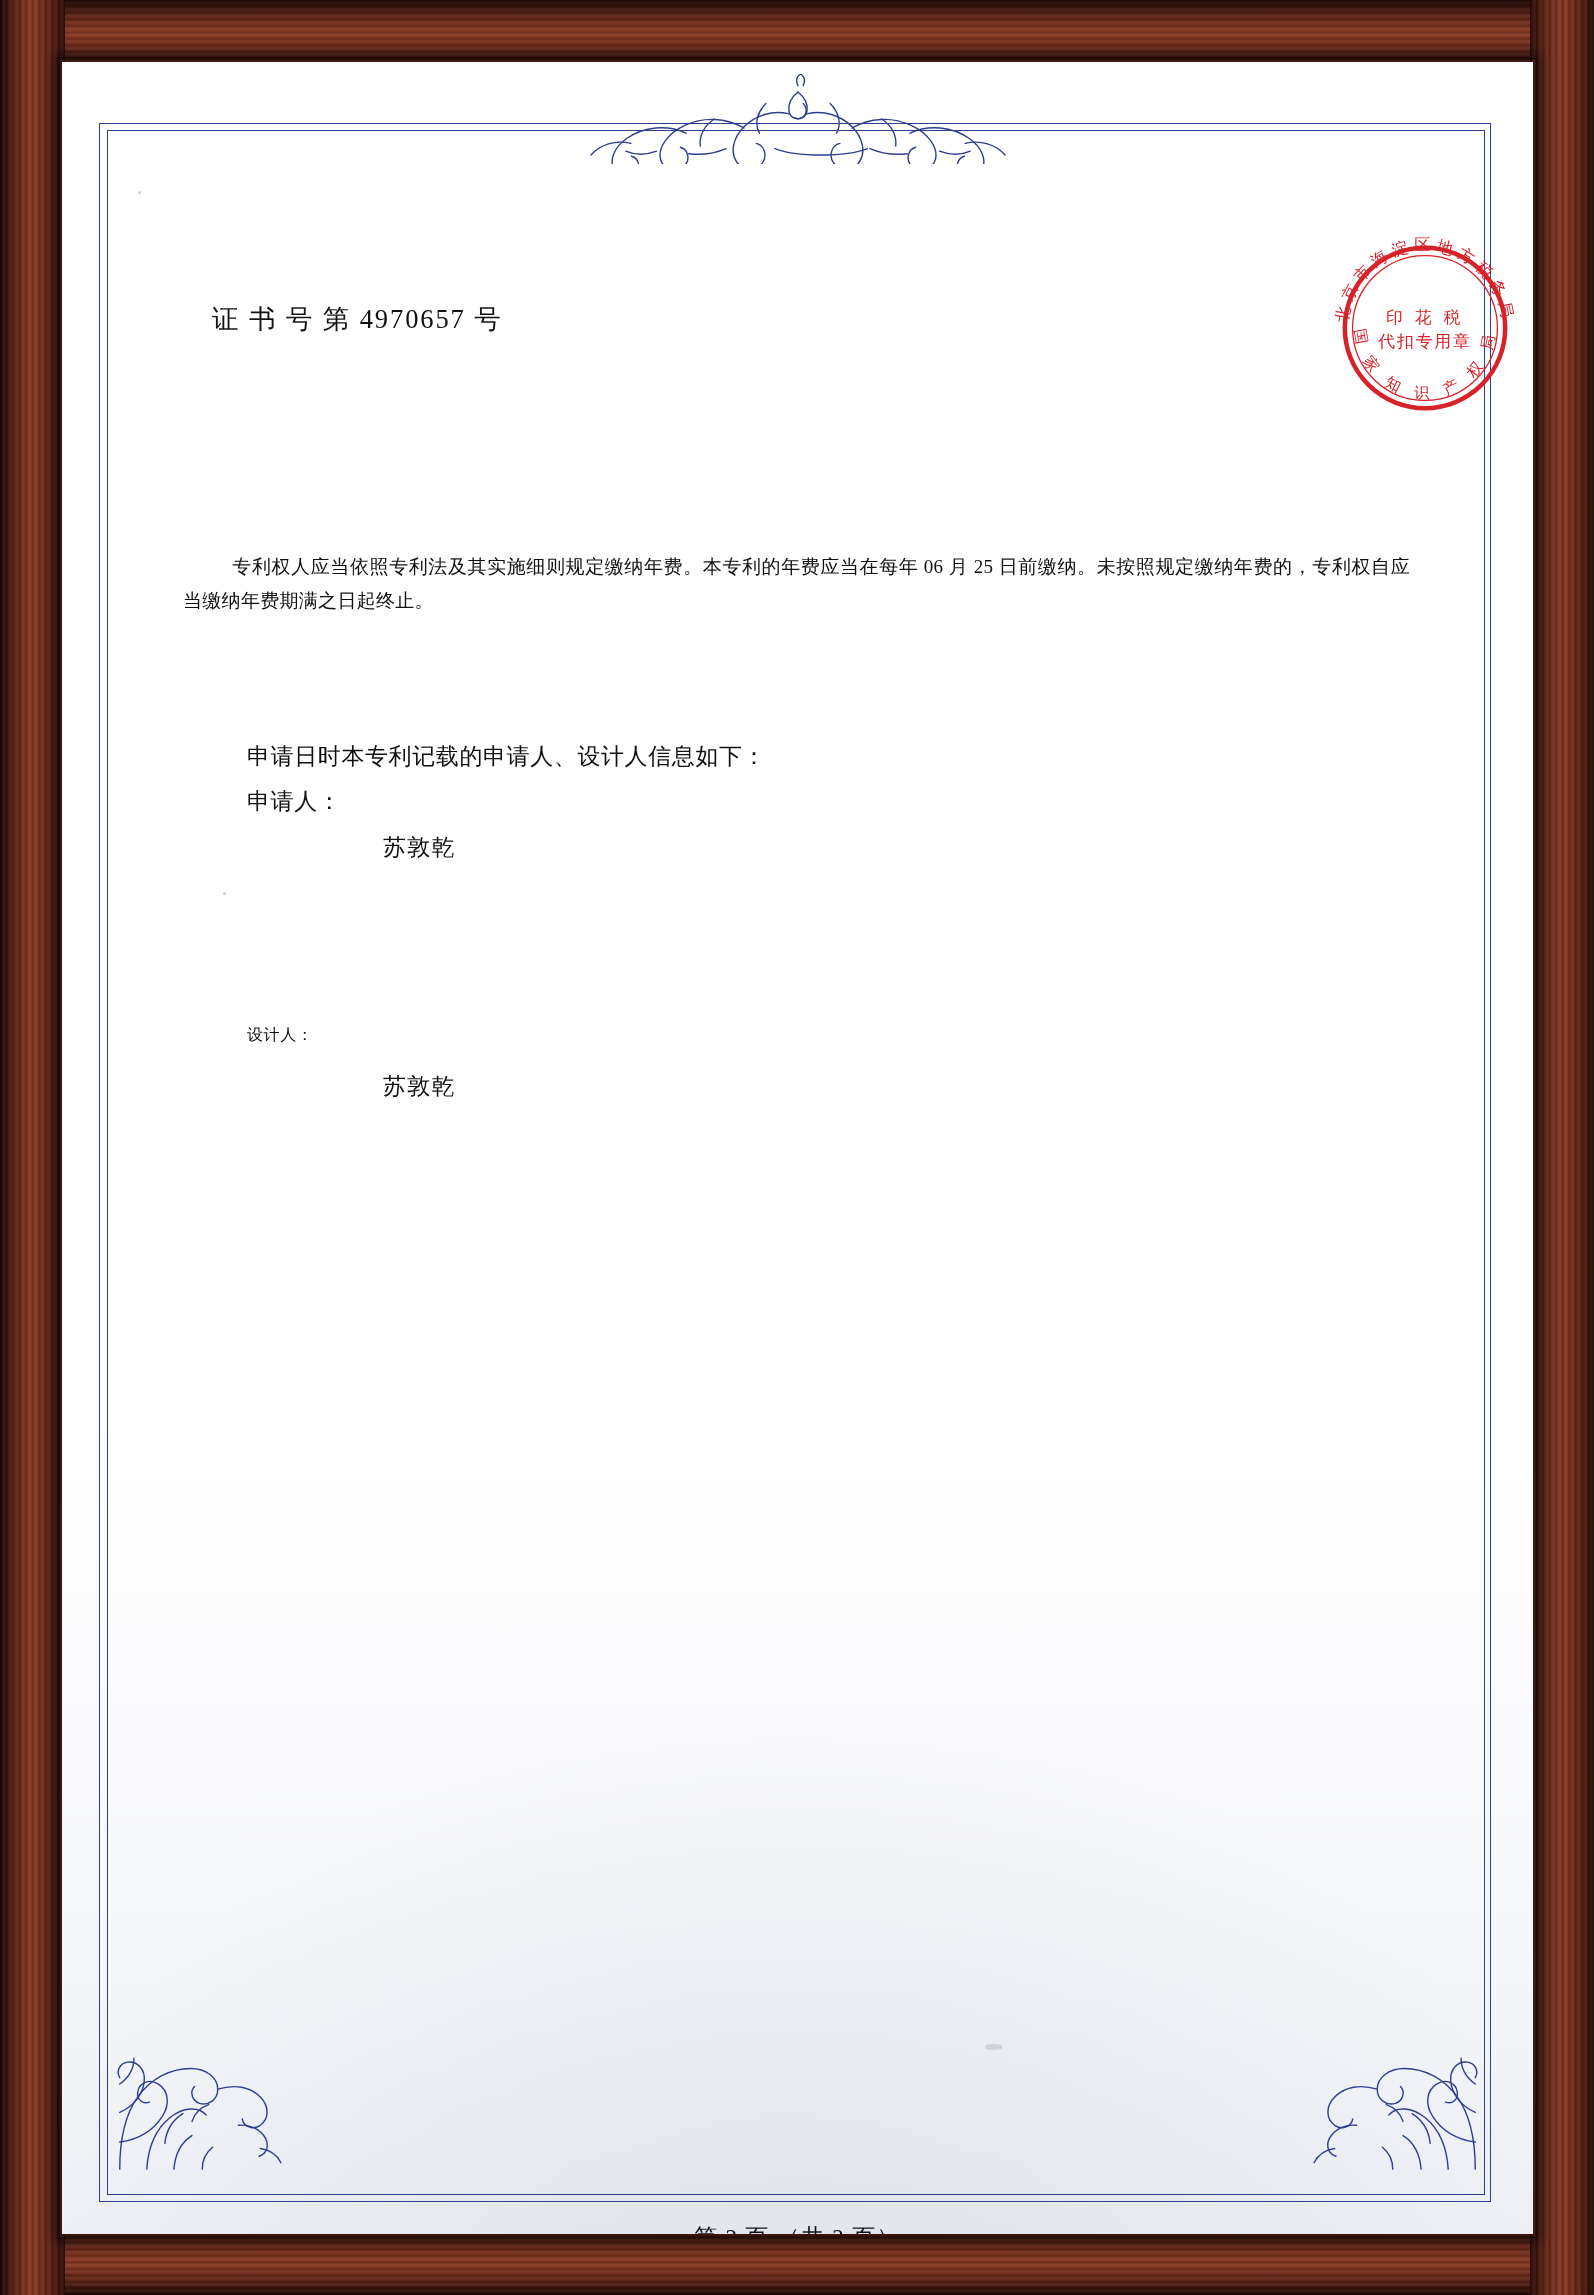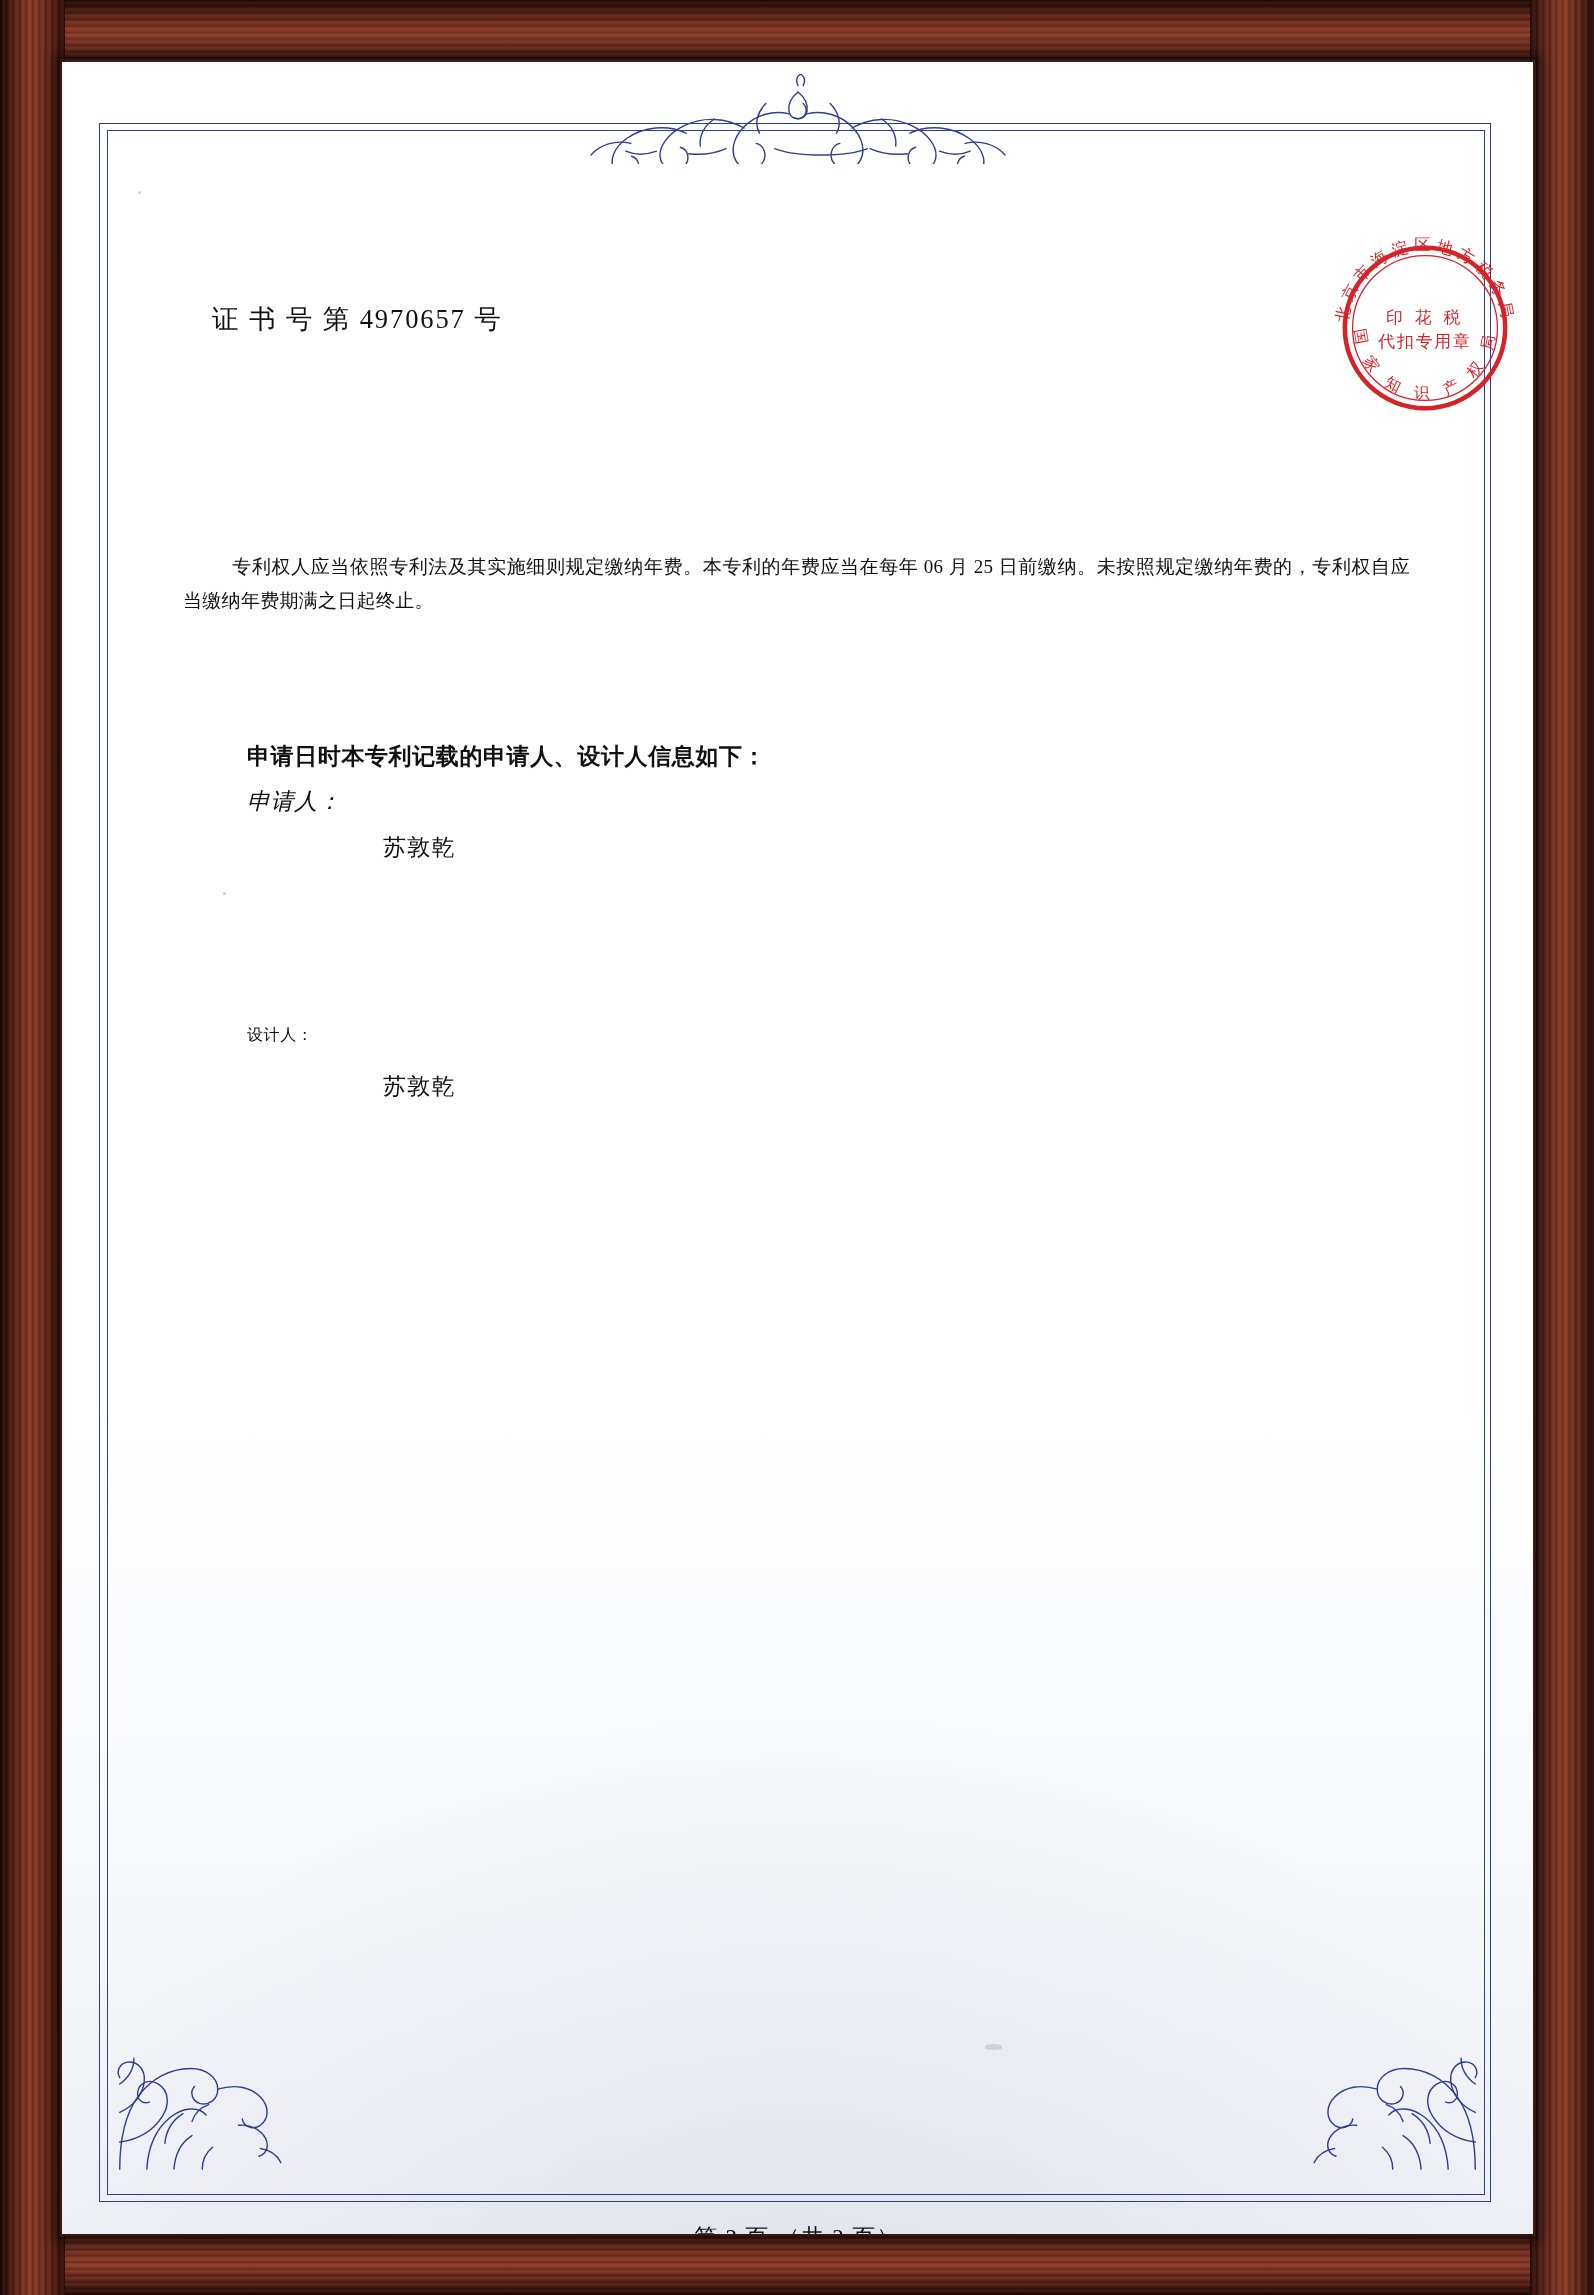--- a/index.html
+++ b/index.html
@@ -149,31 +149,29 @@
   .para .indent { display: inline-block; width: 49px; }
 
   .info-head {
     position: absolute;
     left: 185px;
     top: 679px;
     font-size: 23px;
     color: #101010;
     letter-spacing: 0.6px;
     white-space: nowrap;
-    font-weight: bold;
   }
   .label-applicant {
     position: absolute;
     left: 185px;
     top: 724px;
     font-size: 23px;
     color: #101010;
     letter-spacing: 0.6px;
     white-space: nowrap;
-    font-style: italic;
   }
   .value-applicant {
     position: absolute;
     left: 321px;
     top: 770px;
     font-size: 23px;
     color: #101010;
     letter-spacing: 1.3px;
     white-space: nowrap;
   }

